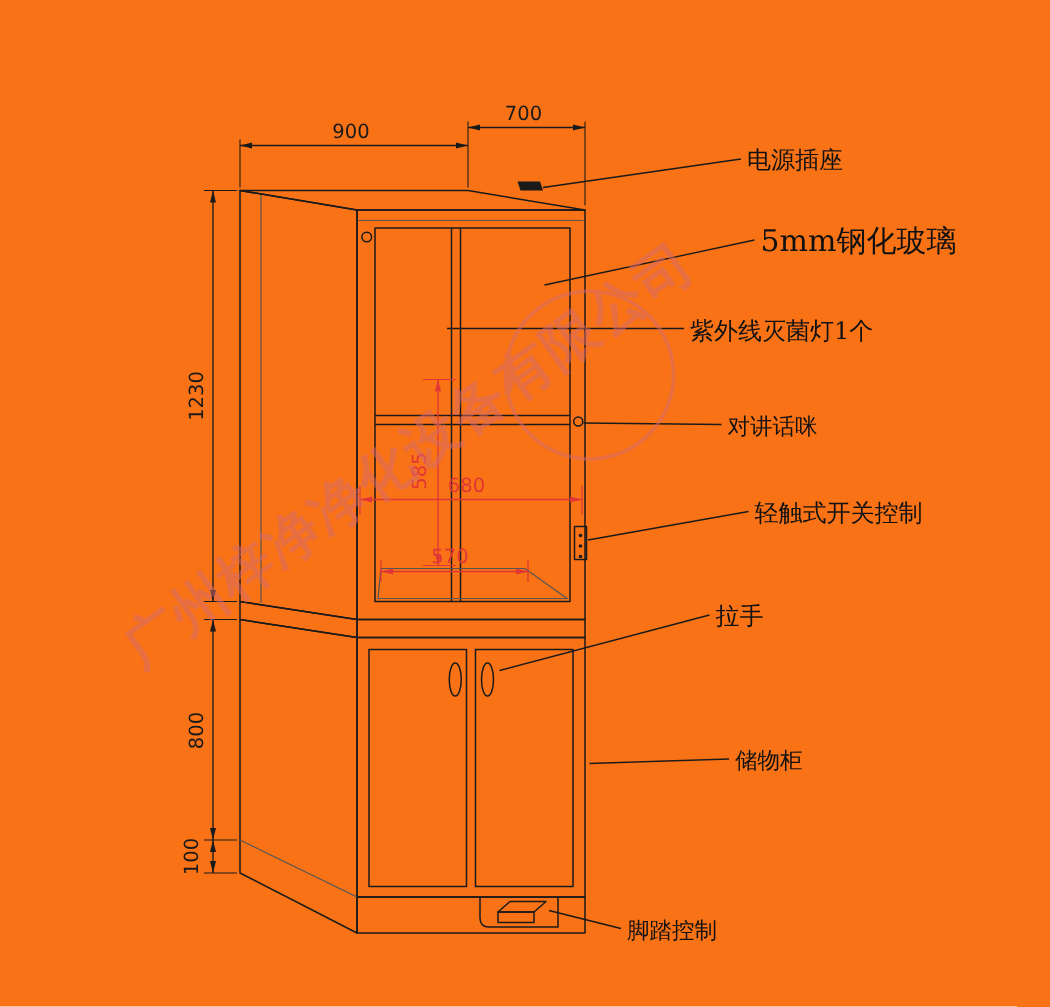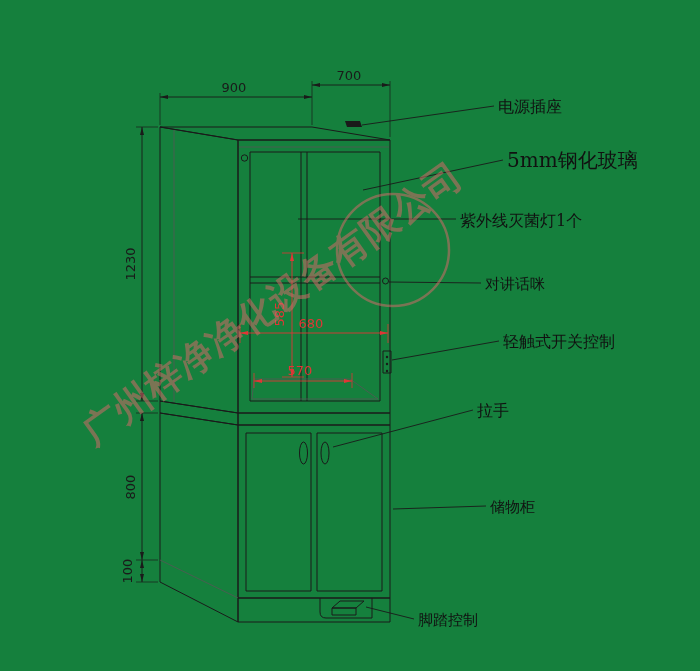--- a/index.html
+++ b/index.html
@@ -1,19 +1,19 @@
 <!DOCTYPE html>
 <html><head>
 <meta charset="utf-8">
 <style>
   html,body{margin:0;padding:0;background:#ffffff;}
   .canvas{
     position:relative;
     width:700px;height:671px;
-    background:#15803d;
+    background:#f97316;
     overflow:hidden;
     font-family:"DejaVu Sans",sans-serif;
   }
   svg{position:absolute;left:0;top:0;}
   
   .ln{stroke:#1a1a1a;fill:none;stroke-width:1;stroke-linejoin:round;}
   .thin{stroke:#555;fill:none;stroke-width:.8;}
   .dark{fill:#1a1a1a;stroke:none;}
   
   .ext{stroke:#1a1a1a;stroke-width:.7;fill:none;}

